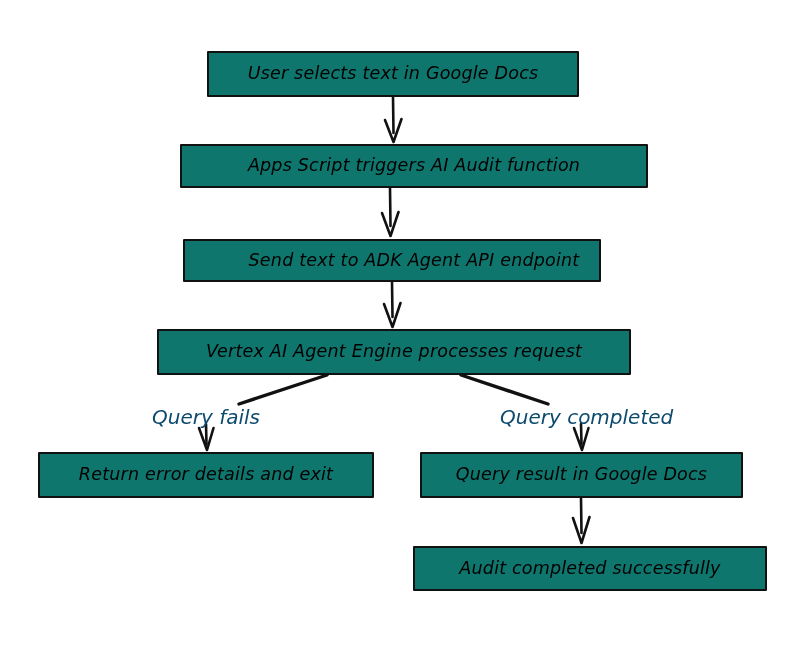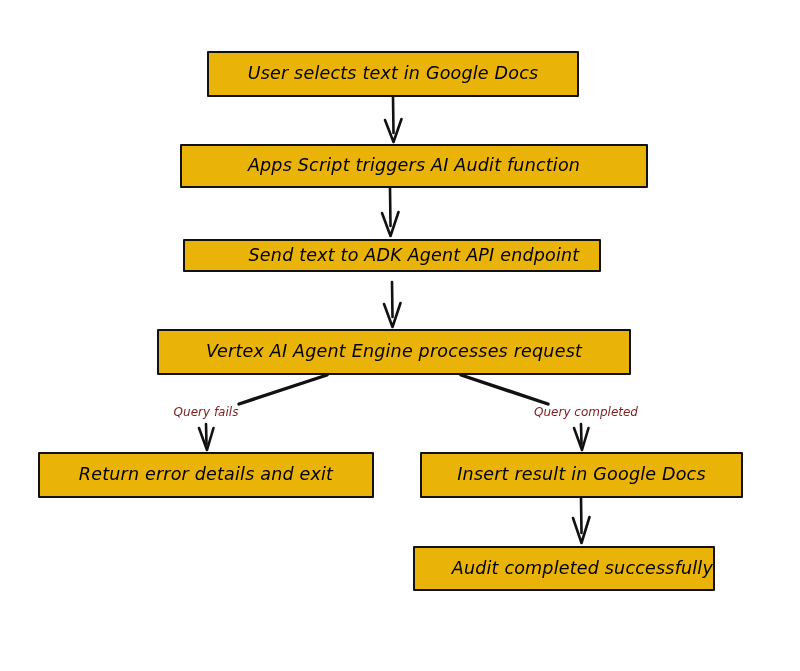--- a/index.html
+++ b/index.html
@@ -25,55 +25,55 @@
     position: absolute;
     left: 0;
     top: 0;
     width: 800px;
     height: 671px;
     display: block;
   }
   .node-box {
     position: absolute;
     box-sizing: border-box;
-    background: #eab308;
+    background: #0f766e;
     border: 2.6px solid #111111;
     display: flex;
     align-items: center;
     justify-content: center;
     border-radius: 1px;
   }
   .node-label {
     font-family: "DejaVu Sans", sans-serif;
     font-size: 17.5px;
     line-height: 1.1;
     color: #000000;
     white-space: nowrap;
     letter-spacing: 0.2px;
     text-align: center;
     font-style: italic;
     font-weight: 400;
   }
   .edge-label {
     position: absolute;
     font-family: "DejaVu Sans", sans-serif;
-    font-size: 12px;
-    color: #7f1d1d;
+    font-size: 20px;
+    color: #0c4a6e;
     white-space: nowrap;
     font-style: italic;
     text-align: center;
   }
   
   #node-1 { left: 207px; top: 51px;  width: 372px; height: 46px; }
   #node-2 { left: 180px; top: 144px; width: 468px; height: 44px; }
-  #node-3 { left: 183px; top: 239px; width: 418px; height: 33px; padding-left: 44px; }
+  #node-3 { left: 183px; top: 239px; width: 418px; height: 43px; padding-left: 44px; }
   #node-4 { left: 157px; top: 329px; width: 474px; height: 46px; }
   #node-5 { left: 38px;  top: 452px; width: 336px; height: 46px; }
   #node-6 { left: 420px; top: 452px; width: 323px; height: 46px; }
-  #node-7 { left: 413px; top: 546px; width: 302px; height: 45px; justify-content: flex-end; }
+  #node-7 { left: 413px; top: 546px; width: 354px; height: 45px; }
 
   #edge-label-fail    { left: 144px; top: 405px; width: 124px; }
   #edge-label-success { left: 500px; top: 405px; width: 172px; }
 </style>
 </head>
 <body>
 
 <div id="flowchart-root">
 
   <svg class="fc-svg" viewBox="0 0 800 671" xmlns="http://www.w3.org/2000/svg">
@@ -128,21 +128,21 @@
 
   <div class="node-box" id="node-4">
     <span class="node-label">Vertex AI Agent Engine processes request</span>
   </div>
 
   <div class="node-box" id="node-5">
     <span class="node-label">Return error details and exit</span>
   </div>
 
   <div class="node-box" id="node-6">
-    <span class="node-label">Insert result in Google Docs</span>
+    <span class="node-label">Query result in Google Docs</span>
   </div>
 
   <div class="node-box" id="node-7">
     <span class="node-label">Audit completed successfully</span>
   </div>
 
   <div class="edge-label" id="edge-label-fail">Query fails</div>
 
   <div class="edge-label" id="edge-label-success">Query completed</div>
 

